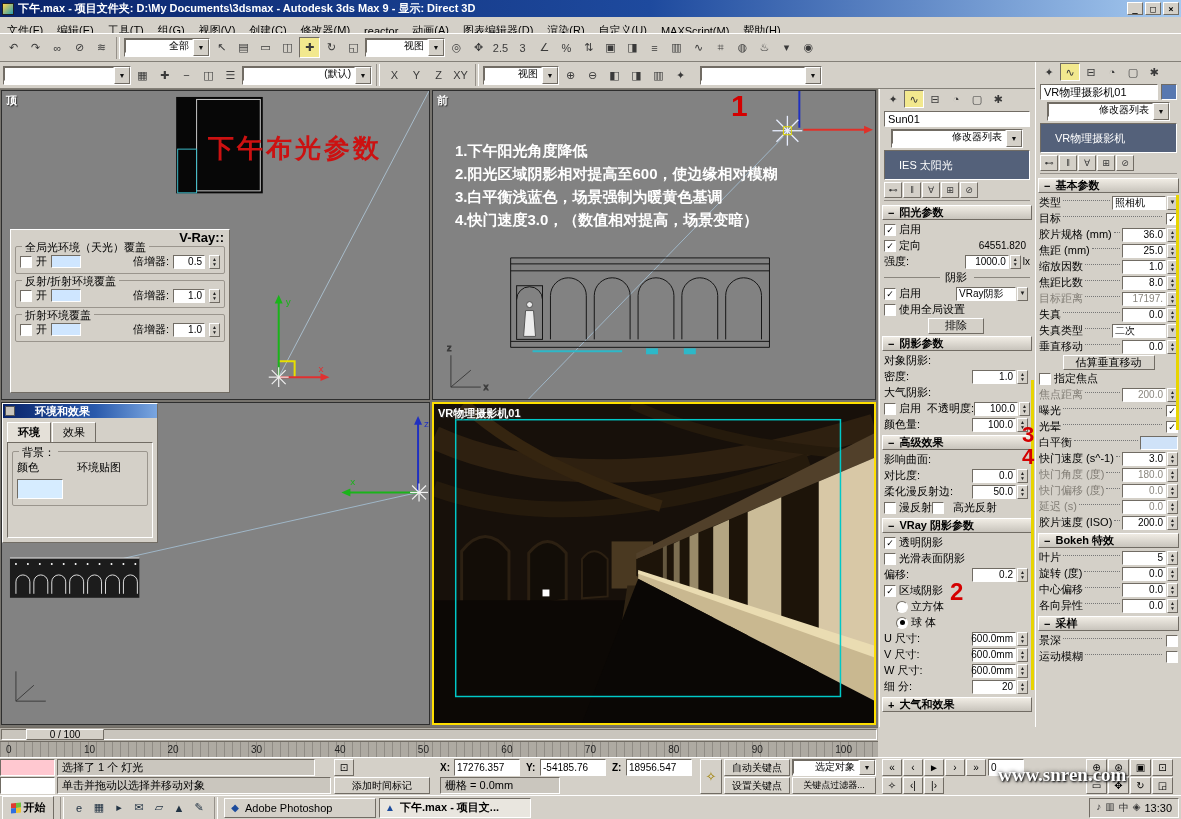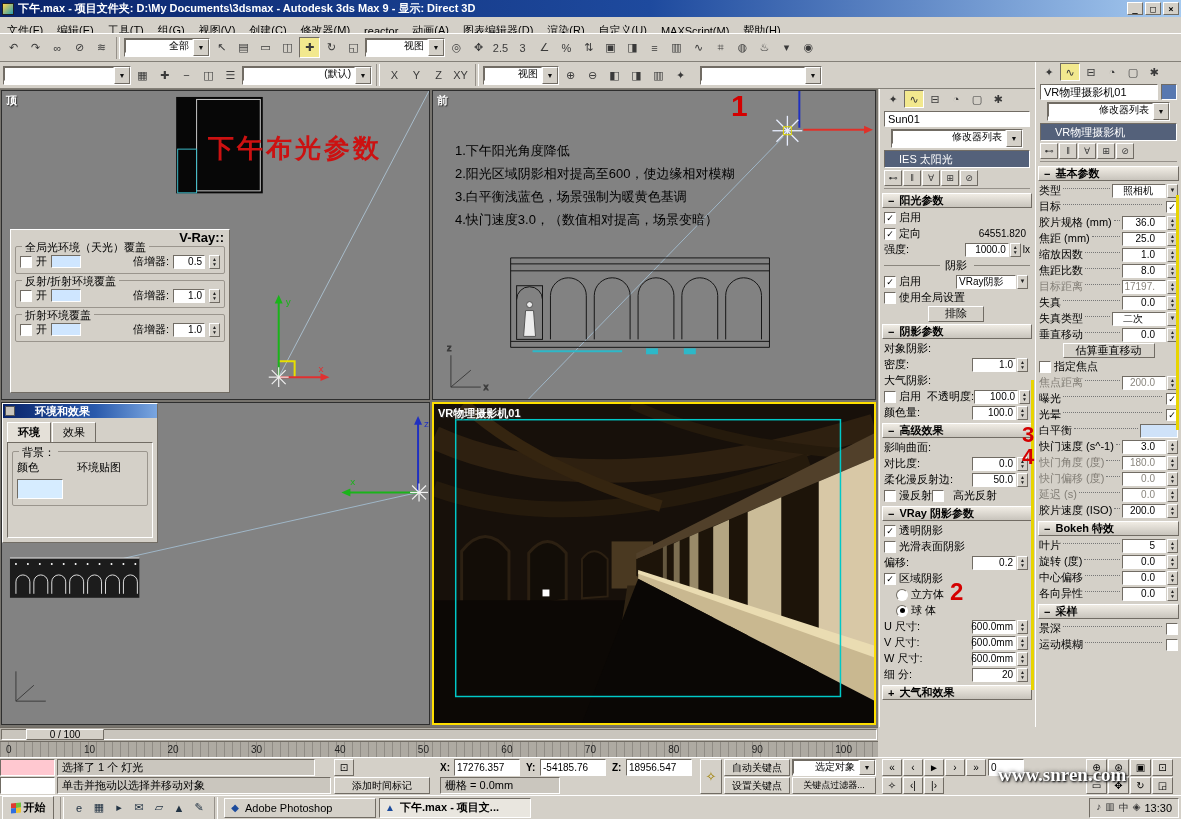--- a/index.html
+++ b/index.html
@@ -31,21 +31,21 @@
 #vp-area{position:absolute;left:0;top:89px;width:878px;height:638px;background:#77746e}
 .viewport{position:absolute;background:#828282;border:1px solid #2e2e2e;overflow:hidden}
 .vp-tl{left:1px;top:1px;width:429px;height:310px}
 .vp-tr{left:432px;top:1px;width:444px;height:310px}
 .vp-bl{left:1px;top:313px;width:429px;height:323px}
 .vp-br{left:432px;top:313px;width:444px;height:323px;border:2px solid #ffdf00;background:#14100a}
 .vp-svg{position:absolute;inset:0;width:100%;height:100%}
 .vp-label{position:absolute;left:4px;top:2px;color:#fff;font-size:11px;font-weight:bold;text-shadow:1px 1px 1px #333;z-index:5}
 .big-red{position:absolute;left:206px;top:40px;color:#cc1111;font-size:26px;font-weight:bold;letter-spacing:3px;z-index:6;white-space:nowrap}
 .notes{position:absolute;left:22px;top:48px;z-index:6}
-.note-line{color:#000000;font-size:13px;font-weight:normal;line-height:23px;white-space:nowrap}
+.note-line{color:#ffffff;font-size:15px;font-weight:bold;line-height:23px;white-space:nowrap}
 .marker{position:absolute;color:#d40000;font-weight:bold;z-index:50;line-height:1}
 
 .vray-dlg{position:absolute;left:8px;top:138px;width:220px;height:164px;background:#d4d0c8;border:1px solid;border-color:#fff #716c64 #716c64 #fff;z-index:8;padding:1px 3px}
 .vray-head{height:13px;display:flex;justify-content:flex-end;align-items:center;font-weight:bold;font-size:13px;padding-right:2px}
 .grp{border:1px solid #9a958d;border-radius:2px;margin:2px 1px 6px;padding:7px 4px 4px;position:relative}
 .grp-title{position:absolute;top:-7px;left:6px;background:#d4d0c8;padding:0 3px;font-size:11px;white-space:nowrap}
 .grp-row{display:flex;align-items:center;gap:4px}
 .cb{width:12px;height:12px;background:#fff;border:1px solid;border-color:#716c64 #fff #fff #716c64;display:inline-flex;align-items:center;justify-content:center;font-size:9px;font-weight:bold;flex:0 0 auto}
 .swatch-b{width:30px;height:13px;background:#cfe6ff;border:1px solid;border-color:#716c64 #fff #fff #716c64}
 .mini-val{width:32px;height:14px;background:#fff;border:1px solid;border-color:#716c64 #fff #fff #716c64;font-size:10px;display:flex;align-items:center;justify-content:flex-end;padding:0 2px}
@@ -62,32 +62,32 @@
 
 .cpanel{position:absolute;background:#d4d0c8;border-left:1px solid #fff}
 #sun-panel{left:879px;top:89px;width:155px;height:638px}
 #cam-panel{left:1035px;top:62px;width:146px;height:665px}
 .cptabs{display:flex;align-items:center;gap:1px;height:20px;padding:1px 3px;margin-bottom:2px}
 .cptabs .tbicon{width:20px;height:18px}
 .namerow{display:flex;align-items:center;gap:3px;margin:1px 4px 2px}
 .namefield{flex:1;height:16px;background:#fff;border:1px solid;border-color:#716c64 #fff #fff #716c64;display:flex;align-items:center;padding:0 3px;font-size:11px}
 .objcolor{width:16px;height:16px;border:1px solid;border-color:#716c64 #fff #fff #716c64;background:#5878b0}
 .modlist{margin:0 11px 2px}
-.stack{margin:0 4px 2px;height:18px;background:#8b5cf6;border:1px solid;border-color:#716c64 #fff #fff #716c64}
+.stack{margin:0 4px 2px;height:30px;background:#8b5cf6;border:1px solid;border-color:#716c64 #fff #fff #716c64}
 .stackrow{height:100%;background:#54617a;color:#fff;display:flex;align-items:center;padding-left:14px;font-size:11px}
 .stacktools{display:flex;gap:1px;margin:0 4px 4px;border-bottom:1px solid #96918a;padding-bottom:2px}
 .stacktools .tbicon{width:18px;height:16px;border:1px solid;border-color:#fff #716c64 #716c64 #fff;font-size:9px}
 .rh{height:15px;margin:3px 2px 2px;background:linear-gradient(#f0ece4,#c8c4bc);border:1px solid;border-color:#fff #716c64 #716c64 #fff;display:flex;align-items:center;gap:5px;padding:0 5px;font-weight:bold;font-size:11px}
 .rh::before{content:"−";font-weight:bold}
 .rh.plus::before{content:"+"}
 
 .crow{display:flex;align-items:center;height:15px;margin:1px 3px 0;font-size:11px;white-space:nowrap}
 .clabel{overflow:hidden}
 .cleader{flex:1;margin:0 2px;border-bottom:1px dotted #777;transform:translateY(-2px);min-width:4px}
-.cval{width:44px;height:14px;background:#fff;border:1px solid;border-color:#716c64 #fff #fff #716c64;font-size:10px;display:flex;align-items:center;justify-content:flex-end;padding:0 10px;overflow:hidden;flex:0 0 auto}
+.cval{width:44px;height:14px;background:#fff;border:1px solid;border-color:#716c64 #fff #fff #716c64;font-size:10px;display:flex;align-items:center;justify-content:flex-end;padding:0 2px;overflow:hidden;flex:0 0 auto}
 .caux{width:11px;height:14px;margin-left:1px;background:#d4d0c8;border:1px solid;border-color:#fff #716c64 #716c64 #fff;display:flex;flex-direction:column;align-items:center;justify-content:center;font-size:5px;line-height:5px;color:#222;flex:0 0 auto}
 .caux::before{content:"▲"}.caux::after{content:"▼"}
 .ccb{display:none;width:12px;height:12px;background:#fff;border:1px solid;border-color:#716c64 #fff #fff #716c64;align-items:center;justify-content:center;font-size:9px;font-weight:bold;flex:0 0 auto}
 .crow.k-check .ccb{display:flex;order:3;margin-left:2px}
 .crow.on .ccb::after{content:"✓"}
 .crow.k-drop .cval{width:54px;justify-content:flex-start}
 .crow.k-drop .caux{font-size:6px}
 .crow.k-drop .caux::before{content:"▼"}.crow.k-drop .caux::after{content:""}
 .crow.k-btn{justify-content:center}
 .crow.k-btn .clabel{background:#d4d0c8;border:1px solid;border-color:#fff #716c64 #716c64 #fff;padding:0 12px;height:15px;display:flex;align-items:center}

